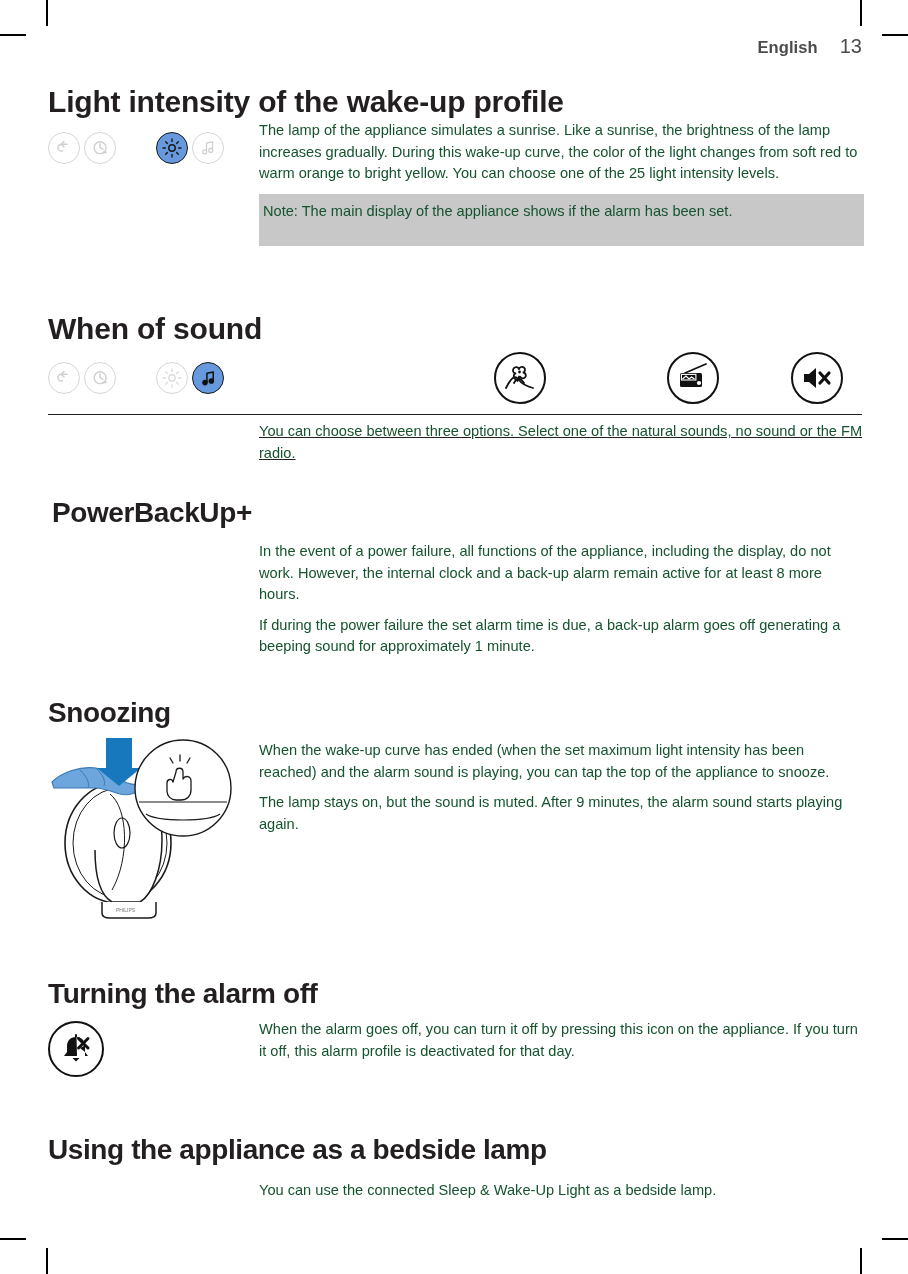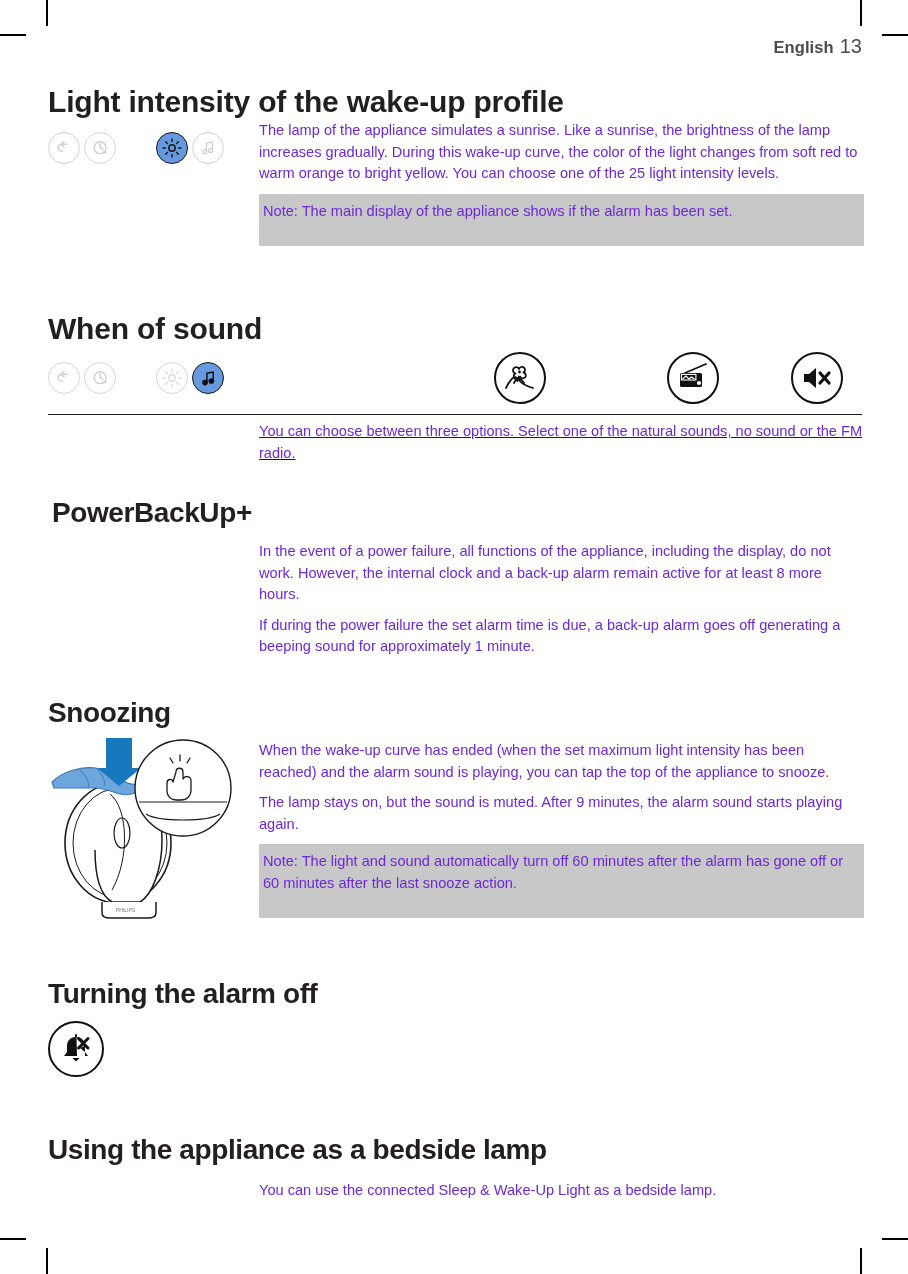--- a/index.html
+++ b/index.html
@@ -29,21 +29,21 @@
     height: 1274px;
   }
 
   
   .header {
     position: absolute;
     top: 35px;
     right: 0;
     display: flex;
     align-items: baseline;
-    gap: 6px;
+    gap: 22px;
   }
   .header .lang {
     font-size: 16.5px;
     font-weight: bold;
     color: #4b4b4b;
     letter-spacing: .1px;
   }
   .header .pageno {
     font-size: 20px;
     color: #4b4b4b;
@@ -70,21 +70,21 @@
   
   .col {
     position: absolute;
     left: 211px;
     width: 605px;
   }
   .col p {
     margin: 0 0 9px 0;
     font-size: 14.6px;
     line-height: 21.5px;
-    color: #6d28d9;
+    color: #14532d;
   }
   .col p:last-child { margin-bottom: 0; }
 
   .note {
     background: #c8c8c8;
     padding: 7px 4px 24px 4px;
     margin-top: 4px;
   }
   .note p { margin: 0; }
 
@@ -291,37 +291,37 @@
       <path d="M99 72 H187" stroke="#1a1a1a" stroke-width="1.2"></path>
       <path d="M106 84 C118 92 168 92 180 84" stroke="#1a1a1a" stroke-width="1.2" fill="none"></path>
       <path d="M136 42 c0 -5 7 -5 7 0 v7 c2 -4 8 -3 8 2 v9 c0 6 -4 10 -10 10 h-5 c-5 0 -9 -4 -9 -9 v-8 c0 -4 5 -5 6 -1 z" fill="#fff" stroke="#1a1a1a" stroke-width="1.3" stroke-linejoin="round"></path>
       <path d="M133 33 l-3 -5 M140 31 v-6 M147 33 l3 -5" stroke="#1a1a1a" stroke-width="1.3" stroke-linecap="round"></path>
     </svg>
   </div>
 
   <div class="col" style="top:740px;">
     <p>When the wake-up curve has ended (when the set maximum light intensity has been reached) and the alarm sound is playing, you can tap the top of the appliance to snooze.</p>
     <p>The lamp stays on, but the sound is muted. After 9 minutes, the alarm sound starts playing again.</p>
-    <div class="note">
-      <p>Note: The light and sound automatically turn off 60 minutes after the alarm has gone off or 60 minutes after the last snooze action.</p>
-    </div>
   </div>
 
   <h2 class="sec big" style="top:978px;left:0;">Turning the alarm off</h2>
 
   <div class="alarmoff">
     <svg width="34" height="34" viewBox="0 0 34 34" fill="none">
       <path d="M17 5 c6 0 9 4 9 9 v6 l3 4 H5 l3 -4 v-6 c0 -5 3 -9 9 -9 z" fill="#111"></path>
       <path d="M13.5 26 h7 l-3.5 3.5 z" fill="#111"></path>
       <path d="M17 5 v-2" stroke="#111" stroke-width="2" stroke-linecap="round"></path>
       <path d="M17.5 5 L26 13.5 L21 16 L26 20 v4 h-8 z" fill="#fff"></path>
       <path d="M19.5 6.5 L29 16 M29 6.5 L19.5 16" stroke="#111" stroke-width="3" stroke-linecap="round"></path>
     </svg>
   </div>
 
+  <div class="col" style="top:1019px;">
+    <p>When the alarm goes off, you can turn it off by pressing this icon on the appliance. If you turn it off, this alarm profile is deactivated for that day.</p>
+  </div>
 
   <h2 class="sec big" style="top:1134px;left:0;">Using the appliance as a bedside lamp</h2>
 
   <div class="col" style="top:1180px;">
     <p>You can use the connected Sleep &amp; Wake-Up Light as a bedside lamp.</p>
   </div>
 
 </div>
 
 </body></html>

